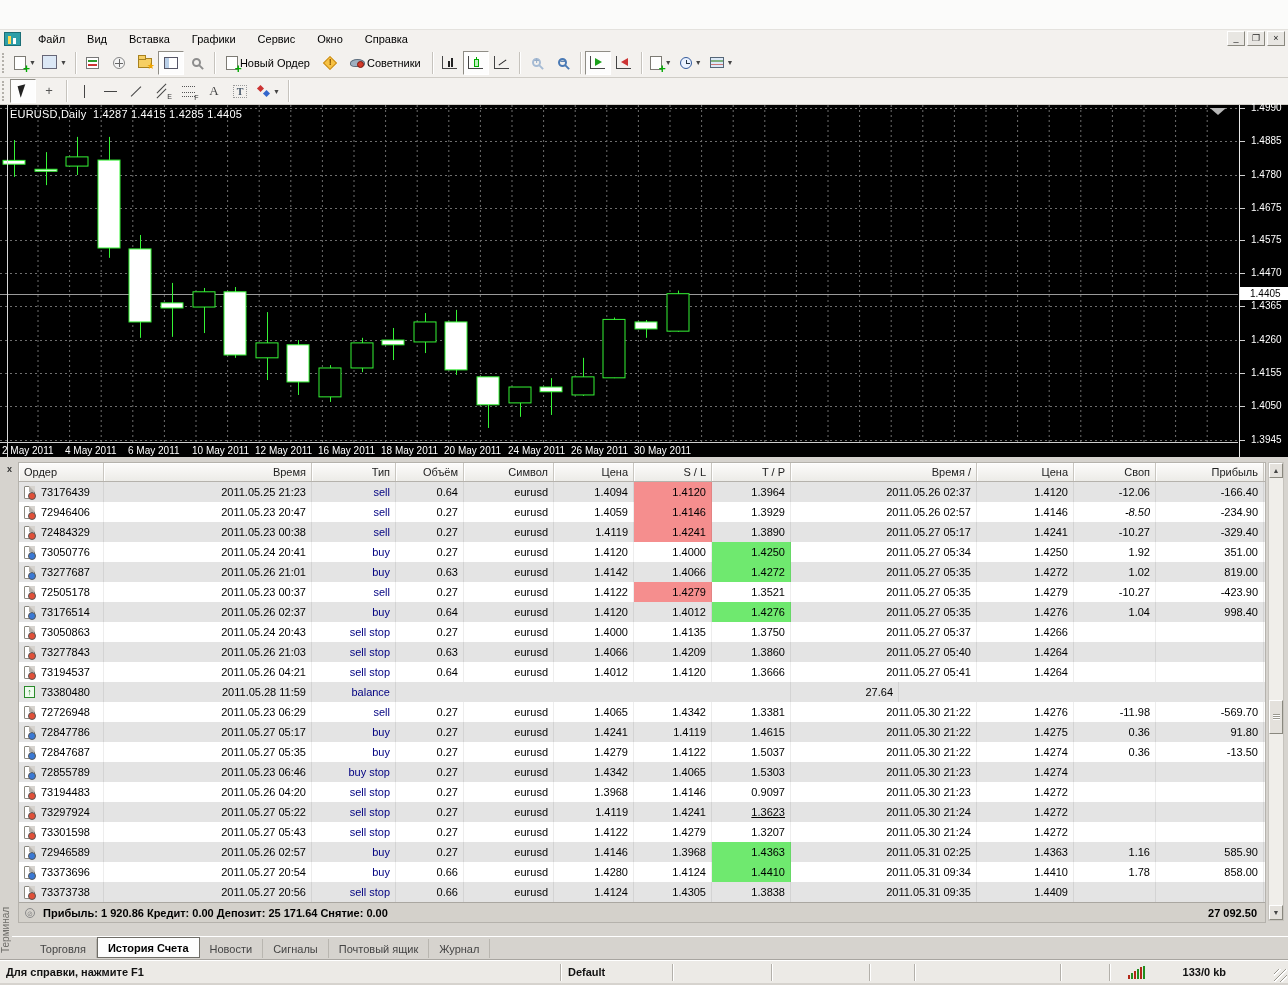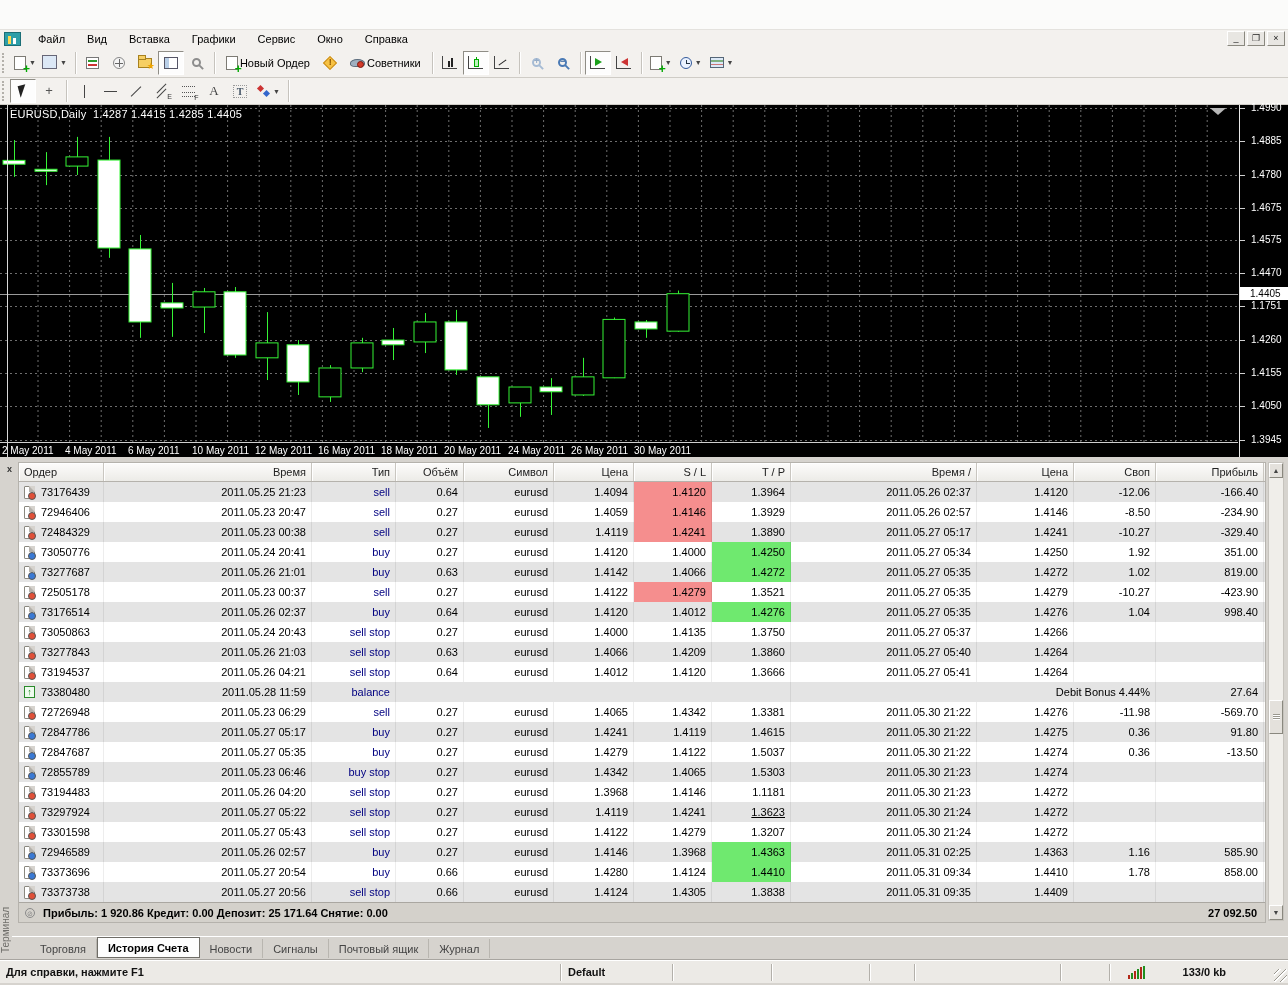--- a/index.html
+++ b/index.html
@@ -403,21 +403,21 @@
         <span class="price-label" style="top: 30px;">1.4885</span>
         <span class="price-tick" style="top: 70px;"></span>
         <span class="price-label" style="top: 64px;">1.4780</span>
         <span class="price-tick" style="top: 103px;"></span>
         <span class="price-label" style="top: 97px;">1.4675</span>
         <span class="price-tick" style="top: 135px;"></span>
         <span class="price-label" style="top: 129px;">1.4575</span>
         <span class="price-tick" style="top: 168px;"></span>
         <span class="price-label" style="top: 162px;">1.4470</span>
         <span class="price-tick" style="top: 201px;"></span>
-        <span class="price-label" style="top: 195px;">1.1751</span>
+        <span class="price-label" style="top: 195px;">1.4365</span>
         <span class="price-tick" style="top: 235px;"></span>
         <span class="price-label" style="top: 229px;">1.4260</span>
         <span class="price-tick" style="top: 268px;"></span>
         <span class="price-label" style="top: 262px;">1.4155</span>
         <span class="price-tick" style="top: 301px;"></span>
         <span class="price-label" style="top: 295px;">1.4050</span>
         <span class="price-tick" style="top: 335px;"></span>
         <span class="price-label" style="top: 329px;">1.3945</span>
         <span class="price-current" style="top: 182px;">1.4405</span>
       </div>
@@ -465,21 +465,21 @@
           </div>
           <div class="t-cell num" style="width: 208px;">2011.05.23 20:47</div>
           <div class="t-cell num t-type" style="width: 84px;">sell</div>
           <div class="t-cell num" style="width: 68px;">0.27</div>
           <div class="t-cell num" style="width: 90px;">eurusd</div>
           <div class="t-cell num" style="width: 80px;">1.4059</div>
           <div class="t-cell num" style="width: 78px; background: rgb(245, 142, 142);">1.4146</div>
           <div class="t-cell num" style="width: 79px;">1.3929</div>
           <div class="t-cell num" style="width: 186px;">2011.05.26 02:57</div>
           <div class="t-cell num" style="width: 97px;">1.4146</div>
-          <div class="t-cell num" style="width: 82px;">-8.50</div>
+          <div class="t-cell num" style="width: 82px; font-style: italic;">-8.50</div>
           <div class="t-cell num" style="width: 108px;">-234.90</div>
         </div>
         <div class="t-row shade">
           <div class="t-cell" style="width: 85px;">
             <span class="ic-doc ic-sell"></span>
             <span>72484329</span>
           </div>
           <div class="t-cell num" style="width: 208px;">2011.05.23 00:38</div>
           <div class="t-cell num t-type" style="width: 84px;">sell</div>
           <div class="t-cell num" style="width: 68px;">0.27</div>
@@ -612,21 +612,20 @@
           <div class="t-cell num" style="width: 108px;"></div>
         </div>
         <div class="t-row shade">
           <div class="t-cell" style="width: 85px;">
             <span class="ic-bal">↑</span>
             <span>73380480</span>
           </div>
           <div class="t-cell num" style="width: 208px;">2011.05.28 11:59</div>
           <div class="t-cell num t-type" style="width: 84px;">balance</div>
           <div class="t-cell " style="width: 395px;"></div>
-          <div class="t-cell num" style="width: 365px;">Debit Bonus 4.44%</div>
           <div class="t-cell num" style="width: 108px;">27.64</div>
         </div>
         <div class="t-row">
           <div class="t-cell" style="width: 85px;">
             <span class="ic-doc ic-sell"></span>
             <span>72726948</span>
           </div>
           <div class="t-cell num" style="width: 208px;">2011.05.23 06:29</div>
           <div class="t-cell num t-type" style="width: 84px;">sell</div>
           <div class="t-cell num" style="width: 68px;">0.27</div>
@@ -694,21 +693,21 @@
           <div class="t-cell" style="width: 85px;">
             <span class="ic-doc ic-sell"></span>
             <span>73194483</span>
           </div>
           <div class="t-cell num" style="width: 208px;">2011.05.26 04:20</div>
           <div class="t-cell num t-type" style="width: 84px;">sell stop</div>
           <div class="t-cell num" style="width: 68px;">0.27</div>
           <div class="t-cell num" style="width: 90px;">eurusd</div>
           <div class="t-cell num" style="width: 80px;">1.3968</div>
           <div class="t-cell num" style="width: 78px;">1.4146</div>
-          <div class="t-cell num" style="width: 79px;">1.1181</div>
+          <div class="t-cell num" style="width: 79px;">0.9097</div>
           <div class="t-cell num" style="width: 186px;">2011.05.30 21:23</div>
           <div class="t-cell num" style="width: 97px;">1.4272</div>
           <div class="t-cell num" style="width: 82px;"></div>
           <div class="t-cell num" style="width: 108px;"></div>
         </div>
         <div class="t-row shade">
           <div class="t-cell" style="width: 85px;">
             <span class="ic-doc ic-sell"></span>
             <span>73297924</span>
           </div>

